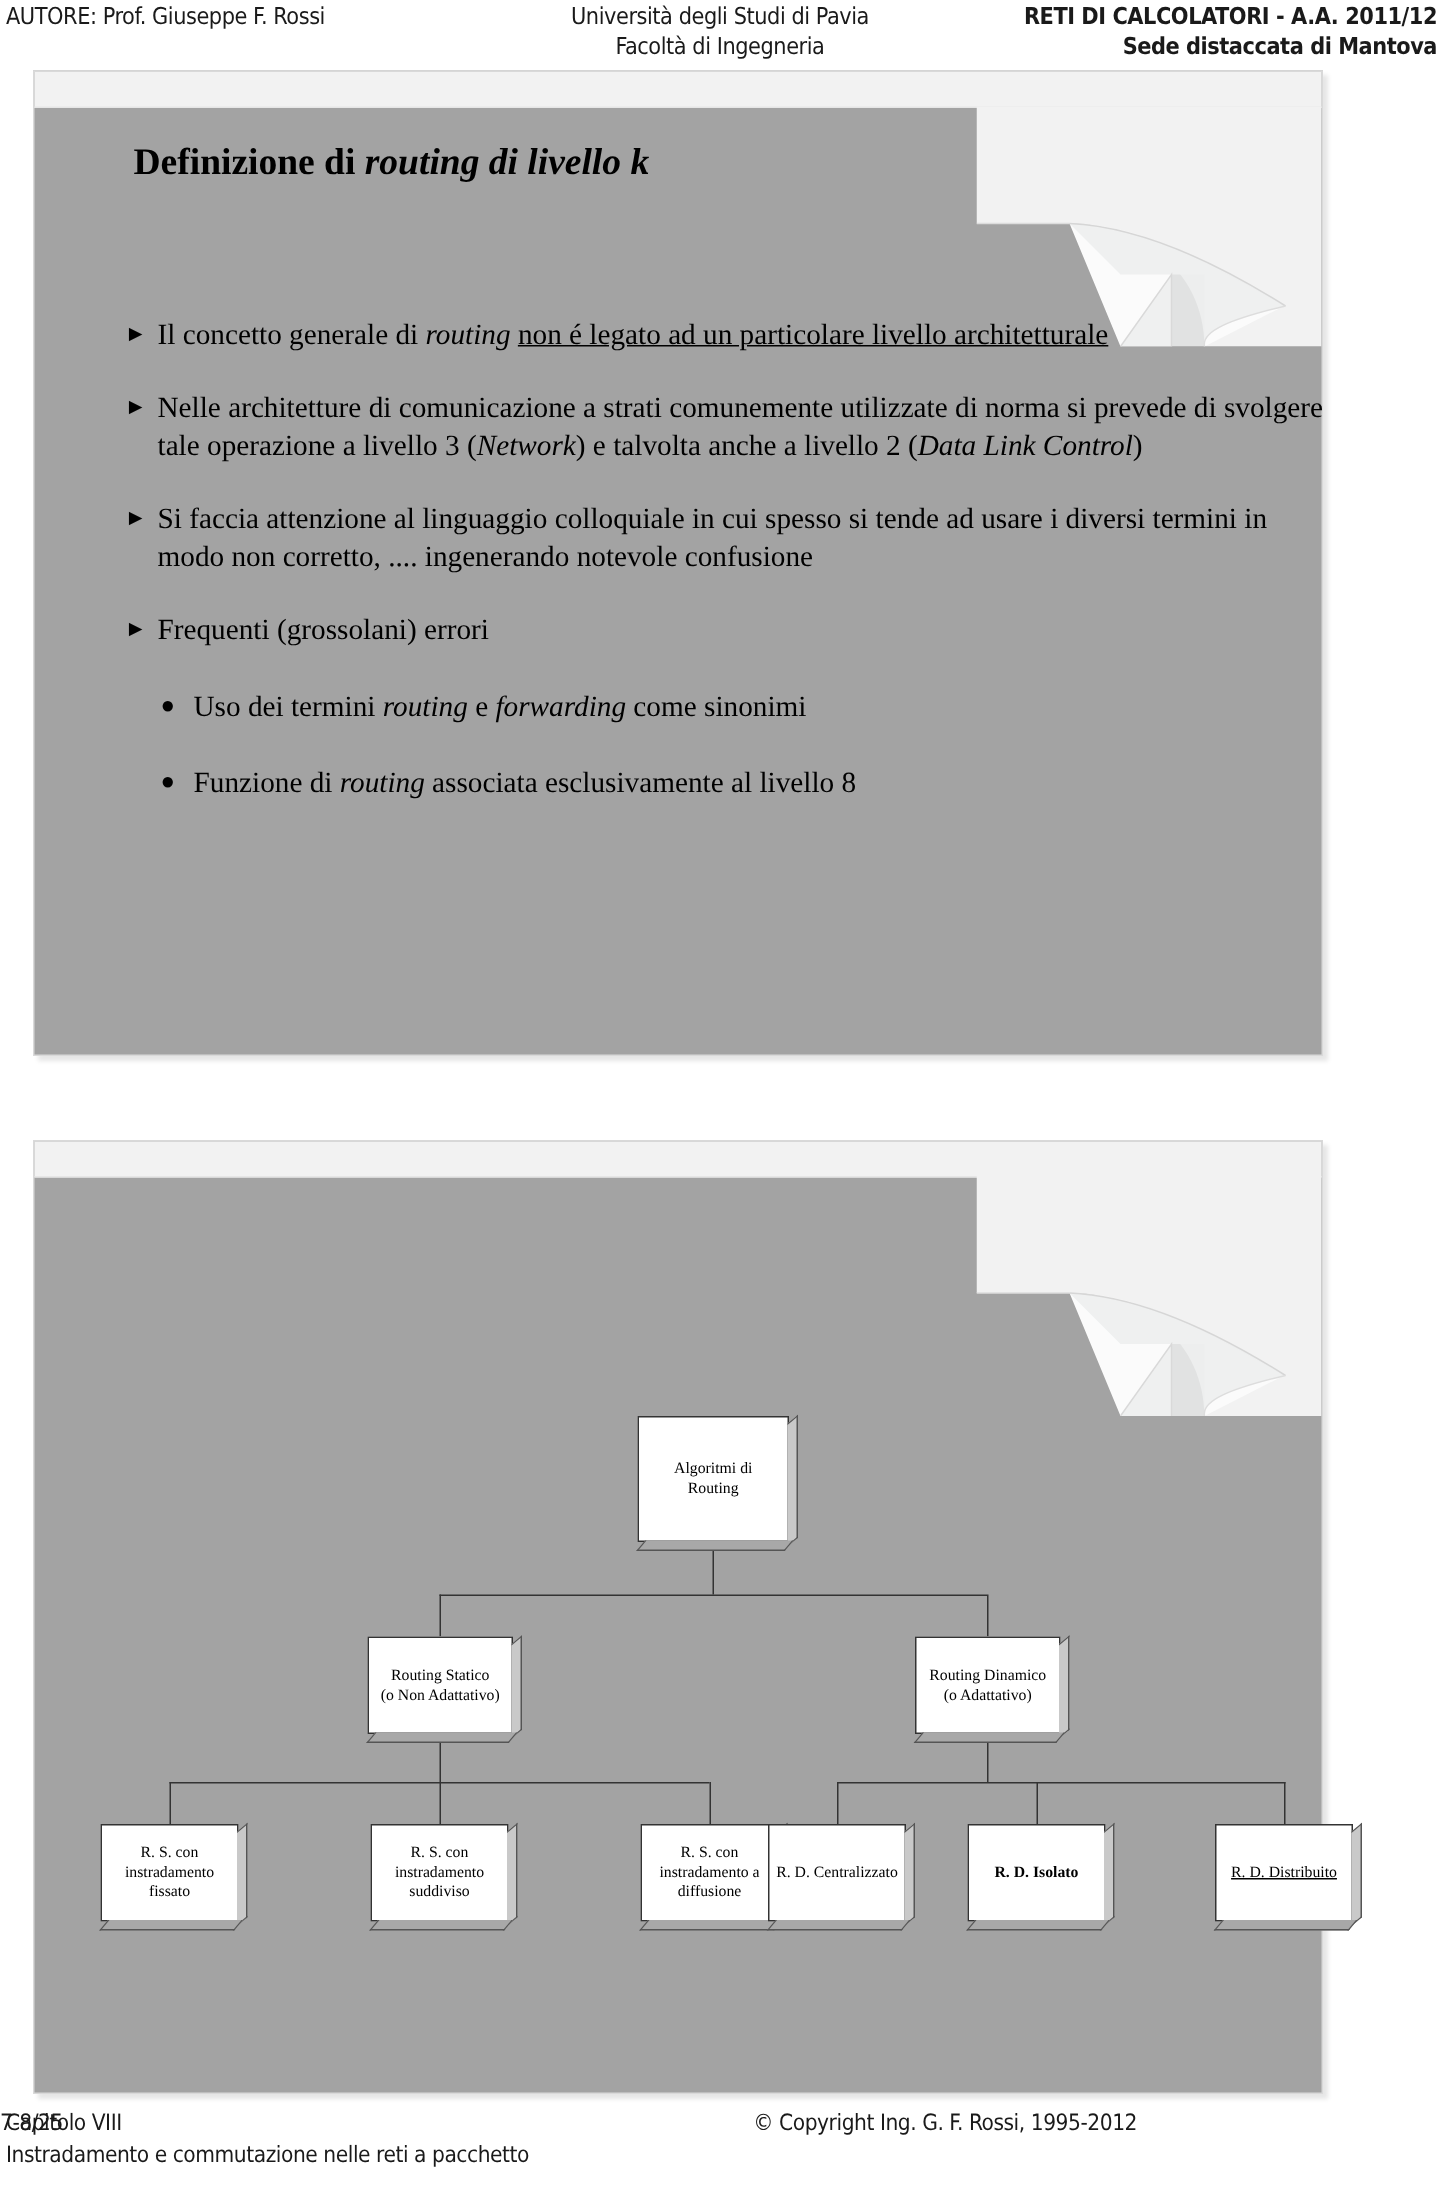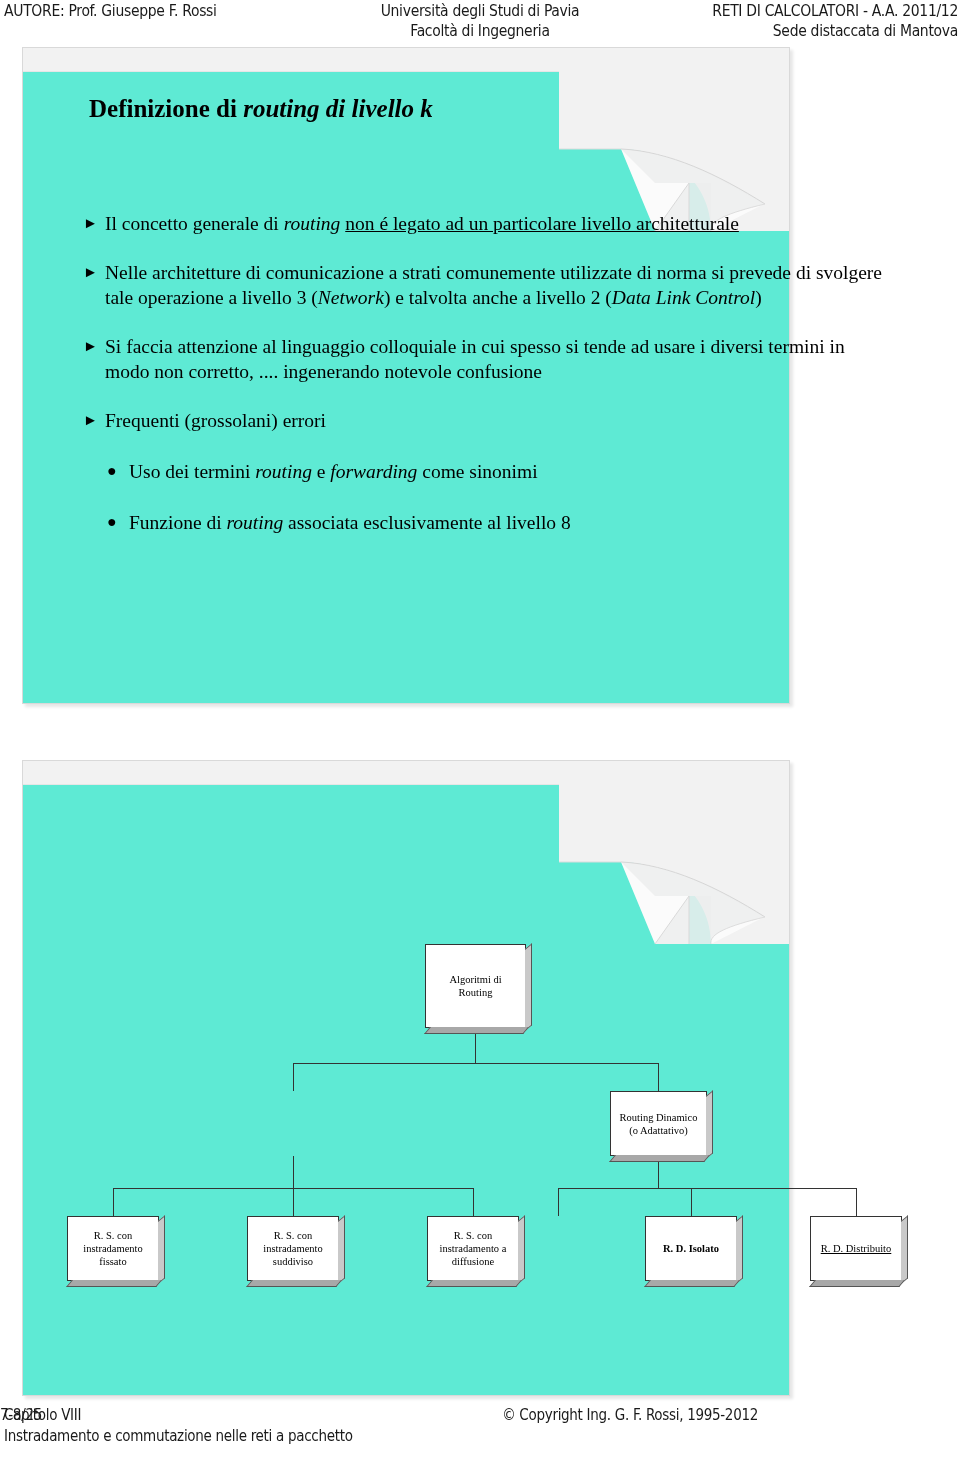--- a/index.html
+++ b/index.html
@@ -29,28 +29,28 @@
   .doc-header .hdr-row {
     position: absolute;
     left: 0; width: 960px;
     height: 21px;
     line-height: 21px;
   }
   .doc-header .r1 { top: 1px; }
   .doc-header .r2 { top: 21px; }
   .hdr-left   { position:absolute; left: 4px;  text-align: left;  white-space: nowrap; }
   .hdr-center { position:absolute; left: 0; width: 960px; text-align: center; white-space: nowrap;}
-  .hdr-right  { position:absolute; right: 2px; text-align: right; white-space: nowrap; }
+  .hdr-right  { position:absolute; right: 2px; text-align: right; white-space: nowrap; font-weight: bold; }
 
   
   .slide {
     position: absolute;
     left: 22px;
-    width: 768px;
-    background: #5eead4;
+    width: 860px;
+    background: #a3a3a3;
     border: 1px solid #d9d9d9;
     box-sizing: border-box;
     box-shadow: 3px 3px 3px rgba(0,0,0,0.10);
   }
   .slide .topband {
     position: absolute;
     left: 0; top: 0;
     right: 0;
     height: 23px;
     background: #f2f2f2;
@@ -260,32 +260,38 @@
       <div class="ln v" style="left:635px; top:372px;  height:32px;"></div>
       <div class="ln h" style="left:535px; top:404px; width:299px;"></div>
       <div class="ln v" style="left:535px; top:404px; height:28px;"></div>
       <div class="ln v" style="left:668px; top:404px; height:28px;"></div>
       <div class="ln v" style="left:833px; top:404px; height:28px;"></div>
 
       <div class="node" style="left:402px; top:160px; width:101px; height:84px;">
         <span class="lbl ml">Algoritmi di<br>Routing</span>
       </div>
 
+      <div class="node" style="left:222px; top:307px; width:97px; height:65px;">
+        <span class="lbl ml">Routing Statico<br>(o Non Adattativo)</span>
+      </div>
       <div class="node" style="left:587px; top:307px; width:97px; height:65px;">
         <span class="lbl ml">Routing Dinamico<br>(o Adattativo)</span>
       </div>
 
       <div class="node" style="left:44px; top:432px; width:92px; height:65px;">
         <span class="lbl ml">R. S. con<br>instradamento<br>fissato</span>
       </div>
       <div class="node" style="left:224px; top:432px; width:92px; height:65px;">
         <span class="lbl ml">R. S. con<br>instradamento<br>suddiviso</span>
       </div>
       <div class="node" style="left:404px; top:432px; width:92px; height:65px;">
         <span class="lbl ml">R. S. con<br>instradamento a<br>diffusione</span>
+      </div>
+      <div class="node" style="left:489px; top:432px; width:92px; height:65px;">
+        <span class="lbl ml">R. D. Centralizzato</span>
       </div>
       <div class="node" style="left:622px; top:432px; width:92px; height:65px;font-weight:bold;">
         <span class="lbl ml">R. D. Isolato</span>
       </div>
       <div class="node" style="left:787px; top:432px; width:92px; height:65px;text-decoration:underline;">
         <span class="lbl ml">R. D. Distribuito</span>
       </div>
     </div>
   </div>
 </div>

